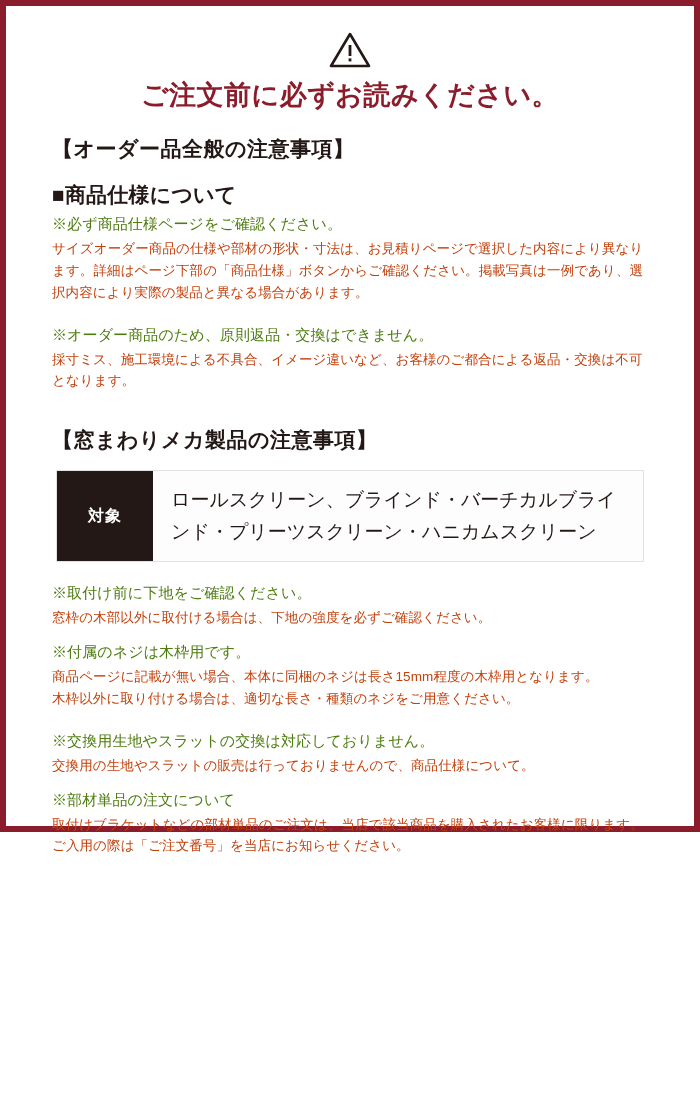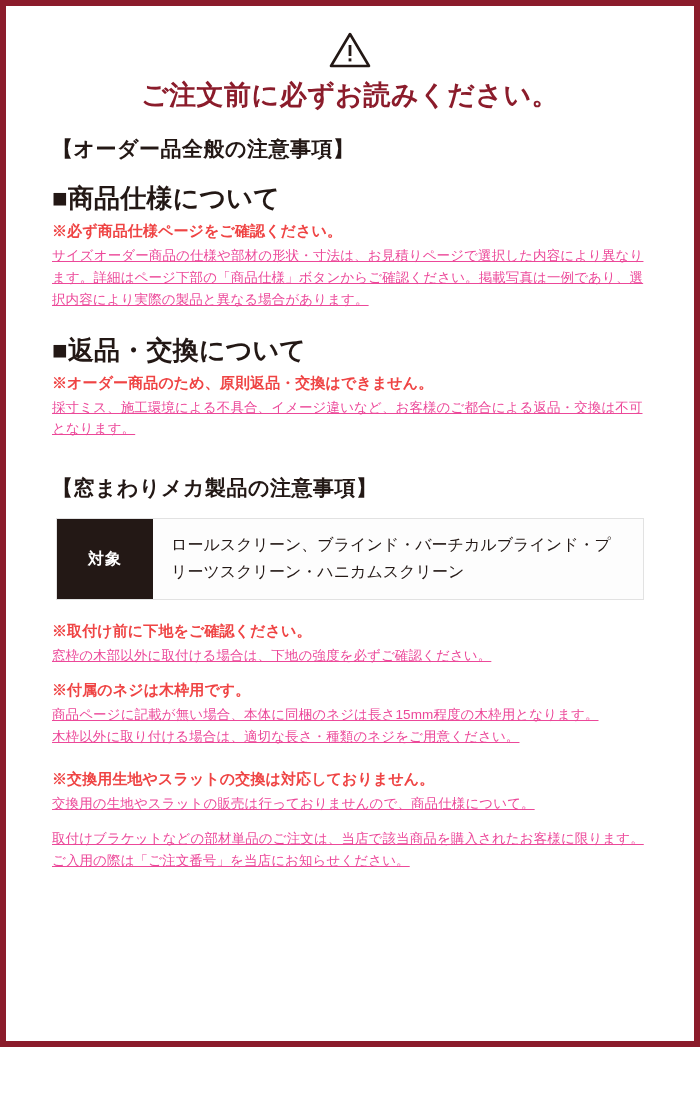--- a/index.html
+++ b/index.html
@@ -10,21 +10,21 @@
     width: 700px;
     height: 1100px;
     background: #ffffff;
     font-family: "Liberation Sans", sans-serif;
     color: #231815;
     overflow: hidden;
   }
   .page {
     position: relative;
     width: 700px;
-    height: 1047px;
+    height: 832px;
     box-sizing: border-box;
     border-top: 6px solid #8b1c2b;
     border-bottom: 6px solid #8b1c2b;
     border-left: 6px solid #8b1c2b;
     border-right: 6px solid #8b1c2b;
     background: #ffffff;
   }
   .inner {
     padding: 26px 46px 0 46px;
   }
@@ -49,40 +49,39 @@
     font-weight: bold;
     color: #231815;
     letter-spacing: 0.5px;
     margin: 0 0 18px 0;
   }
   .section-banner.second {
     margin-top: 34px;
     margin-bottom: 16px;
   }
   h3.block-head {
-    font-size: 26px;
+    font-size: 21px;
     font-weight: bold;
     color: #231815;
     margin: 0 0 6px 0;
     letter-spacing: 0.2px;
   }
   .note-red {
     font-size: 15px;
-    font-weight: bold;
-    color: #ef4444;
+    font-weight: normal;
+    color: #4d7c0f;
     margin: 0 0 4px 0;
     letter-spacing: 0.1px;
   }
   .body-text {
     font-size: 13.5px;
     line-height: 1.62;
-    color: #ec4899;
+    color: #c2410c;
     margin: 0 0 0 0;
     letter-spacing: 0.1px;
-    text-decoration: underline;
   }
   .gap-lg { height: 22px; }
   .gap-md { height: 14px; }
 
   .target-table {
     display: flex;
     align-items: stretch;
     border: 1px solid #e2e2e2;
     background: #fdfdfd;
     margin: 0 4px 0 4px;
@@ -94,21 +93,21 @@
     font-weight: bold;
     width: 96px;
     min-width: 96px;
     display: flex;
     align-items: center;
     justify-content: center;
     letter-spacing: 1px;
   }
   .target-value {
     padding: 13px 16px 13px 18px;
-    font-size: 16px;
+    font-size: 19px;
     line-height: 1.68;
     color: #231815;
   }
 </style>
 </head>
 <body>
 
 <div class="page">
   <div class="inner">
 
@@ -123,21 +122,20 @@
     <div class="main-title">ご注文前に必ずお読みください。</div>
 
     <div class="section-banner">【オーダー品全般の注意事項】</div>
 
     <h3 class="block-head">■商品仕様について</h3>
     <p class="note-red">※必ず商品仕様ページをご確認ください。</p>
     <p class="body-text">サイズオーダー商品の仕様や部材の形状・寸法は、お見積りページで選択した内容により異なります。詳細はページ下部の「商品仕様」ボタンからご確認ください。掲載写真は一例であり、選択内容により実際の製品と異なる場合があります。</p>
 
     <div class="gap-lg"></div>
 
-    <h3 class="block-head">■返品・交換について</h3>
     <p class="note-red">※オーダー商品のため、原則返品・交換はできません。</p>
     <p class="body-text">採寸ミス、施工環境による不具合、イメージ違いなど、お客様のご都合による返品・交換は不可となります。</p>
 
     <div class="section-banner second">【窓まわりメカ製品の注意事項】</div>
 
     <div class="target-table">
       <div class="target-label">対象</div>
       <div class="target-value">ロールスクリーン、ブラインド・バーチカルブラインド・プリーツスクリーン・ハニカムスクリーン</div>
     </div>
 
@@ -148,16 +146,17 @@
     <div class="gap-md"></div>
     <p class="note-red">※付属のネジは木枠用です。</p>
     <p class="body-text">商品ページに記載が無い場合、本体に同梱のネジは長さ15mm程度の木枠用となります。</p>
     <p class="body-text">木枠以外に取り付ける場合は、適切な長さ・種類のネジをご用意ください。</p>
 
     <div class="gap-lg"></div>
 
     <p class="note-red">※交換用生地やスラットの交換は対応しておりません。</p>
     <p class="body-text">交換用の生地やスラットの販売は行っておりませんので、商品仕様について。</p>
     <div class="gap-md"></div>
+    <p class="note-red">※部材単品の注文について</p>
     <p class="body-text">取付けブラケットなどの部材単品のご注文は、当店で該当商品を購入されたお客様に限ります。ご入用の際は「ご注文番号」を当店にお知らせください。</p>
 
   </div>
 </div>
 
 </body></html>

